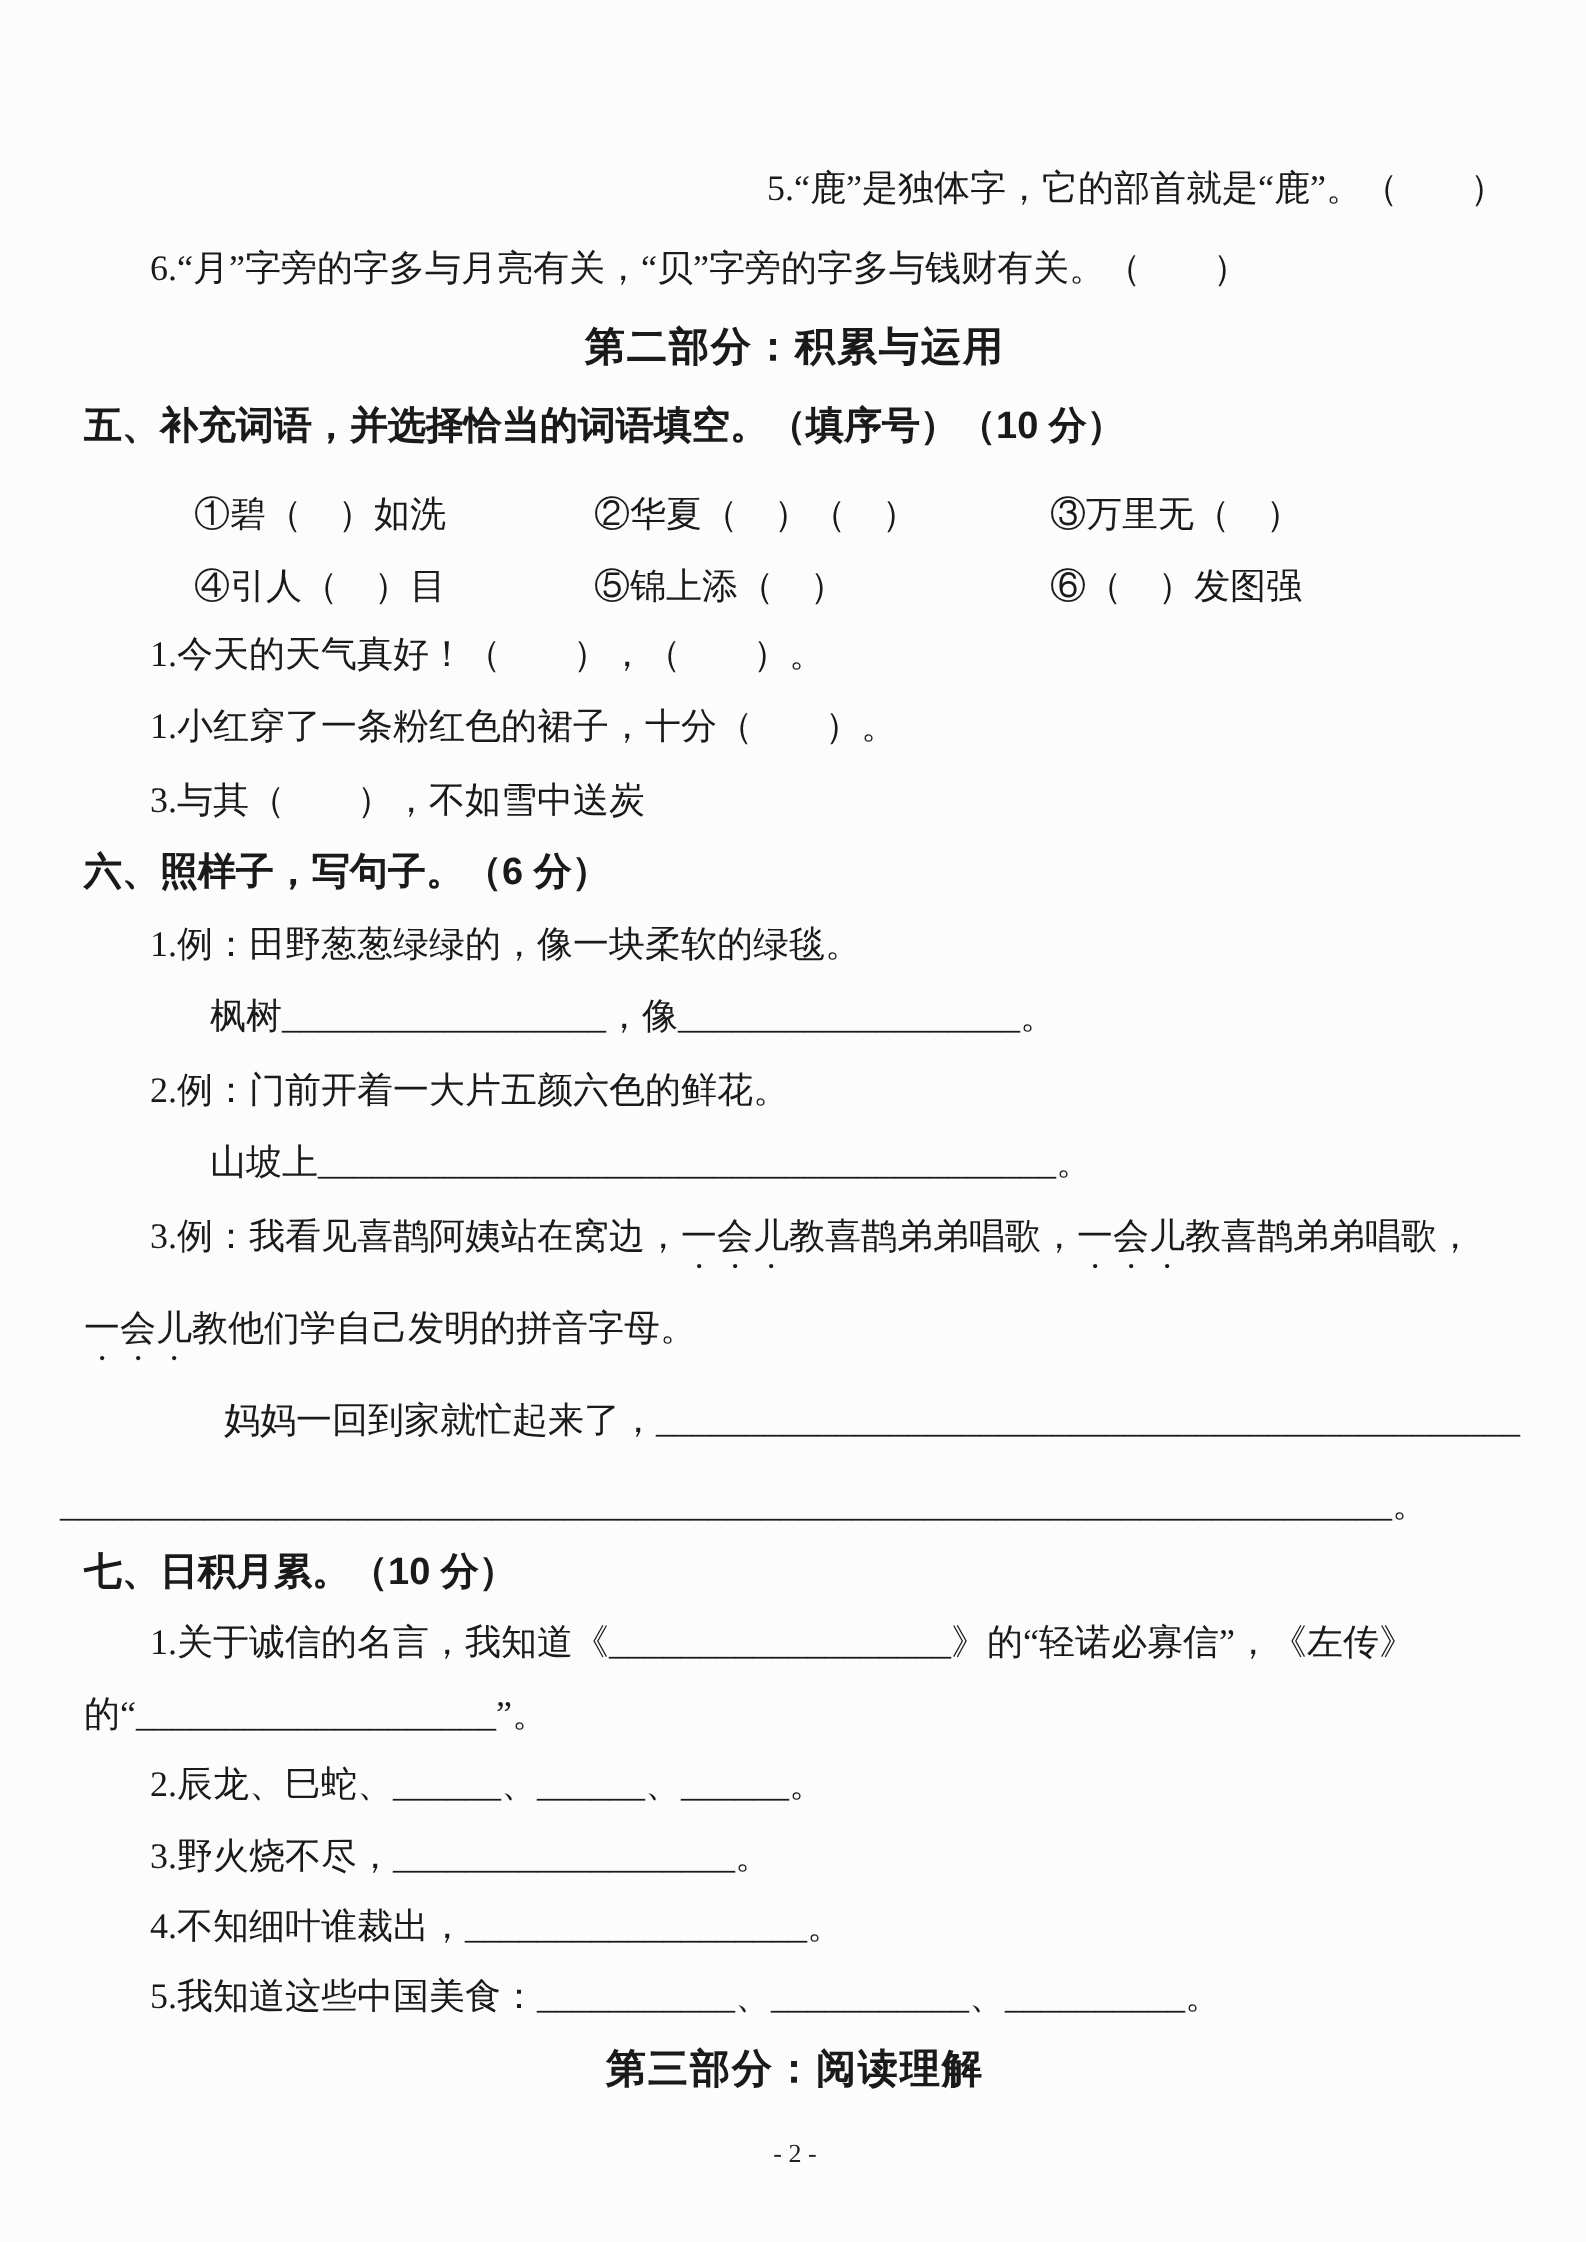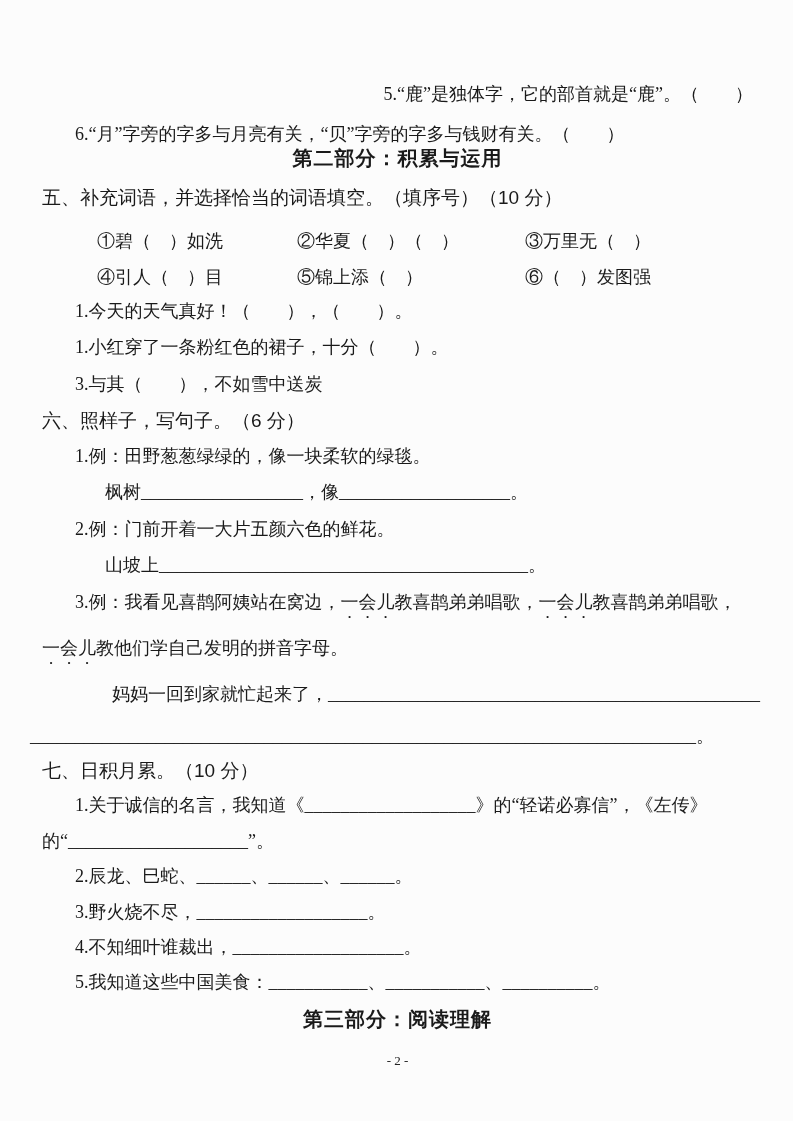--- a/index.html
+++ b/index.html
@@ -14,31 +14,31 @@
     font-size:18px;
     overflow:hidden;
   }
   .line{line-height:20px;white-space:nowrap;}
   .indent1{margin-left:33px;}
   .indent2{margin-left:63px;}
   .indent3{margin-left:70px;}
   .pull-left{margin-left:-12px;}
   .mb14{margin-bottom:14px;}.mb15{margin-bottom:15px;}
   .mb16{margin-bottom:16px;}.mb17{margin-bottom:17px;}
-  .mb18{margin-bottom:18px;}.mb19{margin-bottom:3px;}
+  .mb18{margin-bottom:18px;}.mb19{margin-bottom:19px;}
   .mb20{margin-bottom:20px;text-align:right;}.mb22{margin-bottom:22px;}
   .mb23{margin-bottom:23px;}
   .part-heading{
     font-family:"Liberation Sans","DejaVu Sans",sans-serif;
     font-weight:bold;font-size:20px;line-height:22px;
     text-align:center;letter-spacing:1px;
   }
   .sec-title{
     font-family:"Liberation Sans","DejaVu Sans",sans-serif;
-    font-weight:normal;font-size:19px;line-height:21px;
+    font-weight:bold;font-size:19px;line-height:21px;
     white-space:nowrap;
   }
   .word-grid{
     display:grid;
     grid-template-columns:200px 228px auto;
     row-gap:16px;
     margin-left:55px;
     margin-bottom:14px;
     line-height:20px;
   }

